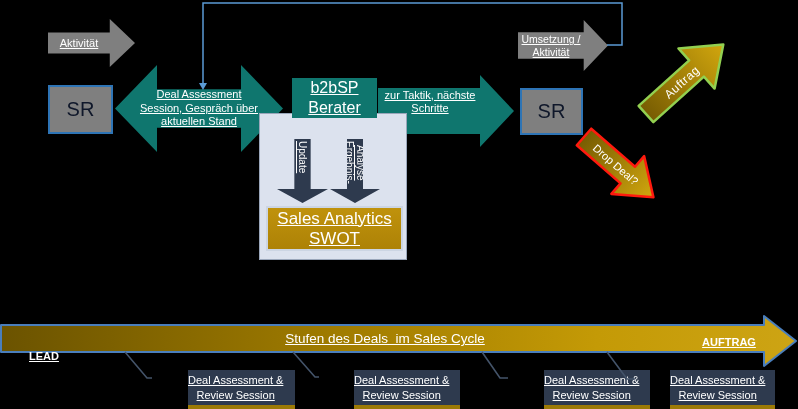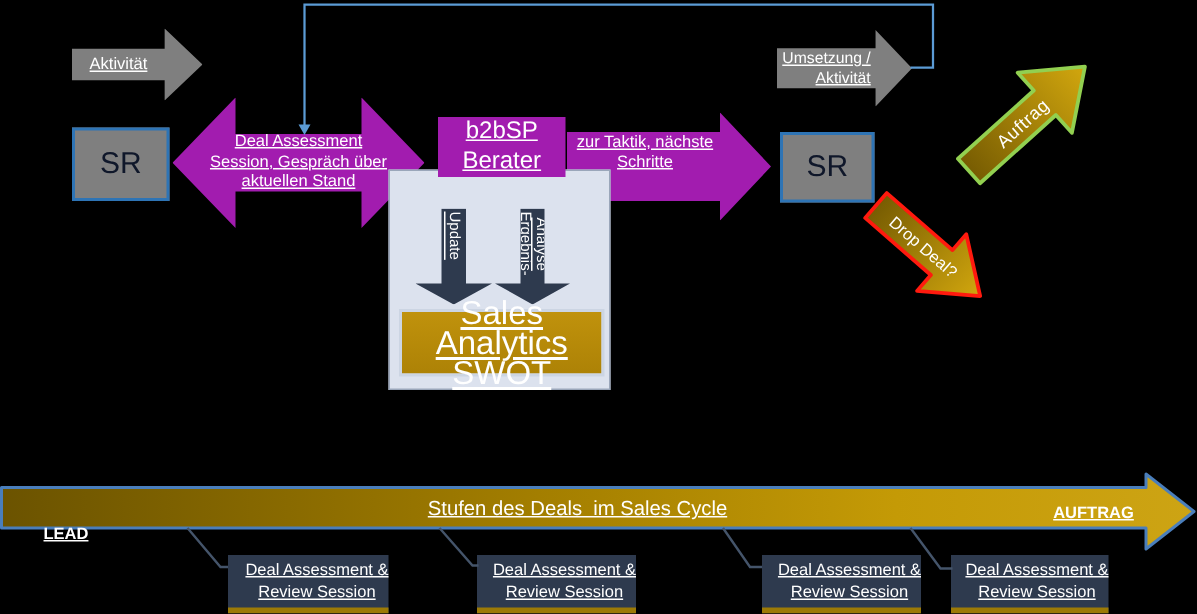--- a/index.html
+++ b/index.html
@@ -11,28 +11,28 @@
   .abs{position:absolute;box-sizing:border-box;}
   .lbl{color:#fff;text-align:center;white-space:pre-line;text-decoration:underline;}
 
   
   .gray-arrow{background:#7f7f7f;display:flex;align-items:center;justify-content:center;}
   #activity-arrow{left:48px;top:19px;width:87px;height:48px;
     clip-path:polygon(0 28%,71% 28%,71% 0,100% 50%,71% 100%,71% 72%,0 72%);
     padding-right:25px;font-size:11px;}
   #umsetzung-arrow{left:518px;top:20px;width:90px;height:51px;
     clip-path:polygon(0 24%,73% 24%,73% 0,100% 50%,73% 100%,73% 76%,0 76%);
-    padding-right:24px;font-size:10.5px;line-height:12.5px;text-align:right;}
+    padding-right:24px;font-size:10.5px;line-height:12.5px;}
   .sr-box{background:#7f7f7f;border:2px solid #2e74b5;color:#0f172a;
     display:flex;align-items:center;justify-content:center;font-size:20px;}
   #sr-left{left:48px;top:85px;width:65px;height:49px;}
   #sr-right{left:520px;top:88px;width:63px;height:47px;}
 
   
-  .navy{background:#a21caf;}
+  .navy{background:#0f766e;}
   #deal-assessment-arrow{left:115px;top:65px;width:168px;height:87px;
     clip-path:polygon(0 50%,25% 0,25% 28%,75% 28%,75% 0,100% 50%,75% 100%,75% 72%,25% 72%,25% 100%);
     display:flex;align-items:center;justify-content:center;font-size:11px;line-height:13.5px;}
   #review-arrow{left:378px;top:75px;width:136px;height:72px;
     clip-path:polygon(0 18%,75% 18%,75% 0,100% 50%,75% 100%,75% 82%,0 82%);
     display:flex;align-items:flex-start;justify-content:center;
     padding-right:32px;font-size:11px;line-height:13.5px;}
   #berater-box{left:292px;top:78px;width:85px;height:40px;z-index:3;
     display:flex;align-items:center;justify-content:center;font-size:16px;line-height:20px;}
   .down-arrow{background:#2e3a4e;z-index:3;
@@ -41,35 +41,35 @@
   .down-arrow .lbl{writing-mode:vertical-lr;font-size:10px;line-height:11px;
     height:46px;display:flex;align-items:center;margin-top:2px;}
   #update-arrow{left:277px;top:139px;width:51px;height:64px;}
   #ergebnis-arrow{left:330px;top:139px;width:50px;height:64px;}
 
   
   #analytics-panel{left:259px;top:113px;width:148px;height:147px;z-index:2;
     background:#dce2ee;border:1px solid #9aa6ba;}
   #swot-box{left:266px;top:206px;width:137px;height:45px;z-index:3;
     background:linear-gradient(180deg,#c0920c,#ad8206);border:2px solid #ccd5e3;
-    display:flex;align-items:center;justify-content:center;font-size:22px;line-height:20px;}
+    display:flex;align-items:center;justify-content:center;font-size:17px;line-height:20px;}
 
   
   #overlay{left:0;top:0;z-index:5;pointer-events:none;}
   #overlay text{font-family:"Liberation Sans",sans-serif;fill:#fff;}
 
   
   .bar-label{z-index:6;font-weight:bold;font-size:11px;white-space:pre;}
   #lead-label{left:24px;top:334px;width:40px;margin-top:16px;}
   #cycle-title{left:185px;top:331px;width:400px;font-weight:normal;font-size:13.5px;}
   #auftrag-label{left:699px;top:336px;width:60px;}
 
   
   .session-box{top:370px;height:39px;background:#2e3a4e;border-bottom:4px solid #9c7a06;
-    display:flex;align-items:center;justify-content:flex-end;font-size:11px;line-height:14.5px;z-index:4;}
+    display:flex;align-items:center;justify-content:flex-start;font-size:11px;line-height:14.5px;z-index:4;margin-left:36px;}
   #session-1{left:152px;width:107px;}
   #session-2{left:318px;width:106px;}
   #session-3{left:508px;width:106px;}
   #session-4{left:634px;width:105px;}
 </style>
 </head>
 <body>
 
 <div class="abs" id="analytics-panel"></div>
 

